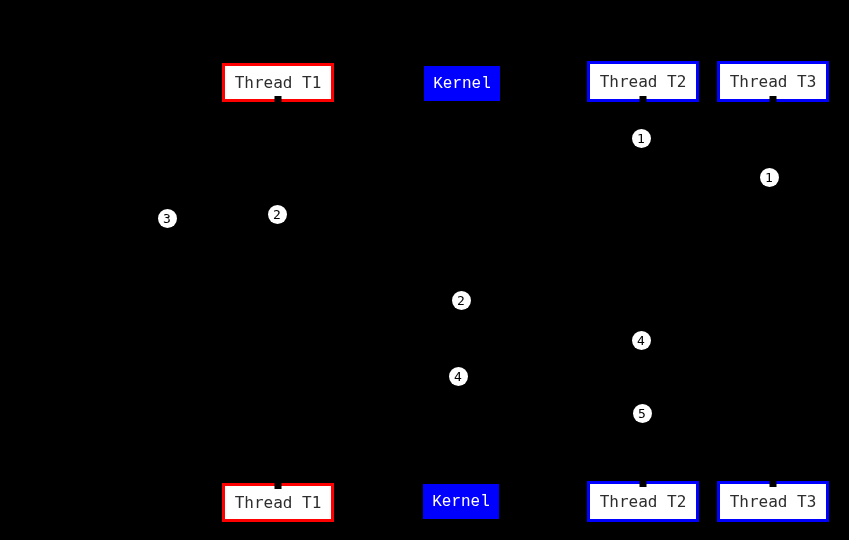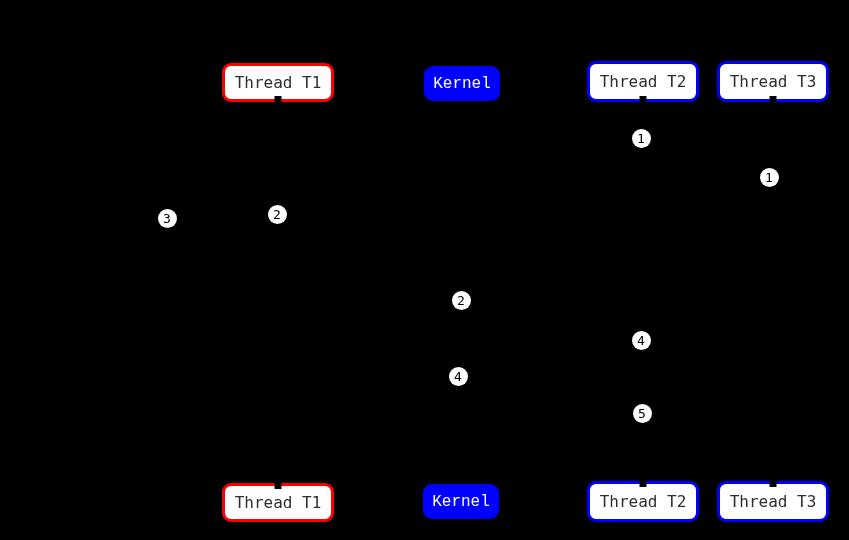--- a/index.html
+++ b/index.html
@@ -16,21 +16,20 @@
     font-family: "DejaVu Sans Mono", monospace;
   }
   .box {
     position: absolute;
     box-sizing: border-box;
     display: flex;
     align-items: center;
     justify-content: center;
     font-size: 16px;
     white-space: nowrap;
-    border-radius: 9px;
   }
   .red-outline {
     background: var(--box-fill, #ffffff);
     border: 3px solid var(--red, #ff0000);
     color: var(--box-text, #2e2e2e);
   }
   .blue-outline {
     background: var(--box-fill, #ffffff);
     border: 3px solid var(--blue, #0000ff);
     color: var(--box-text, #2e2e2e);

